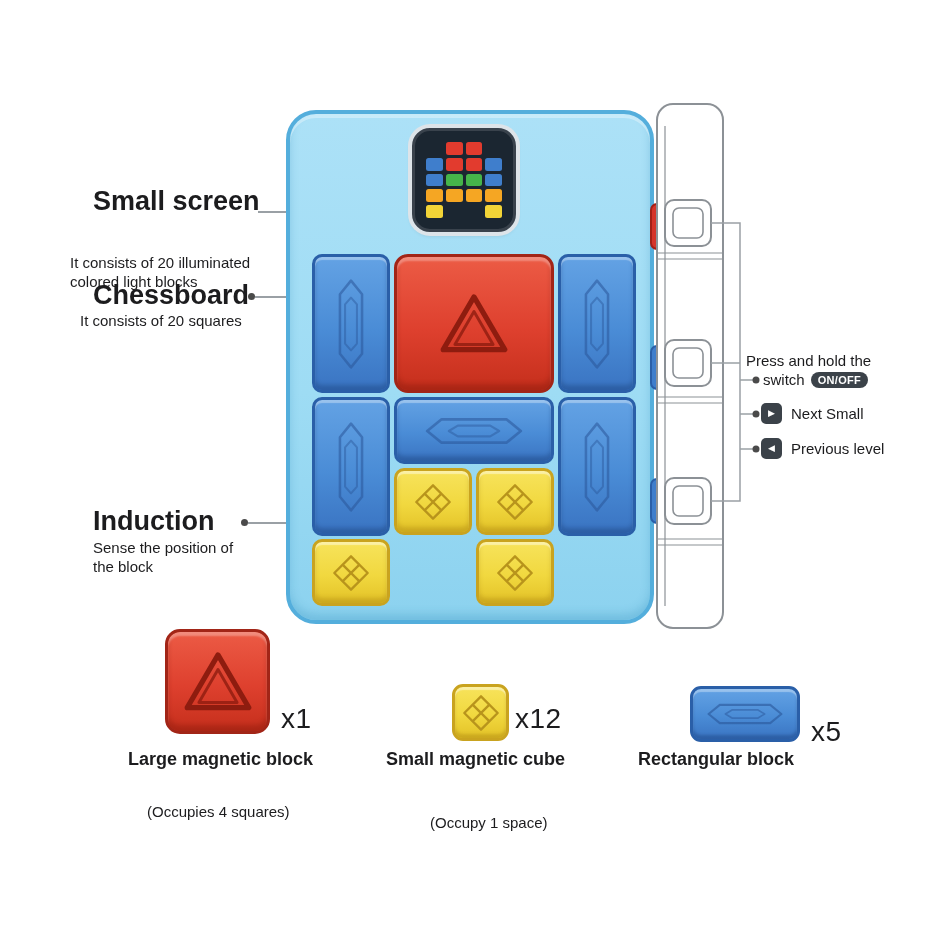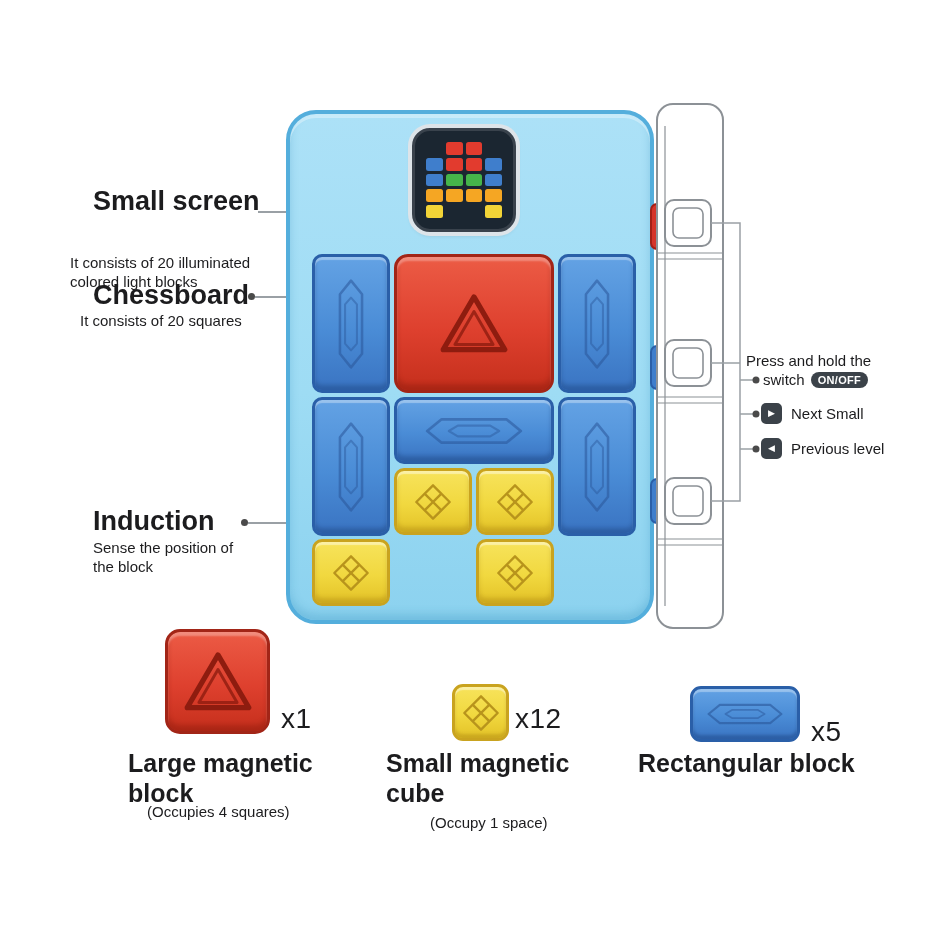--- a/index.html
+++ b/index.html
@@ -101,21 +101,21 @@
   .part-yellow{left:452px;top:684px;width:57px;height:57px;border-radius:11px;
     background:linear-gradient(180deg,#F7E35B 0%,var(--yellow-block) 55%,#E3C227 100%);
     border:3px solid #C9A31F;color:#B8941C;
     box-shadow:inset 0 3px 1px rgba(255,255,255,.45), inset 0 -4px 3px rgba(150,110,10,.3);}
   .part-blue{left:690px;top:686px;width:110px;height:56px;border-radius:11px;
     background:linear-gradient(180deg,#63A2E4 0%,var(--blue-block) 55%,#3A74C2 100%);
     border:3px solid var(--blue-block-dark);color:#2A5699;
     box-shadow:inset 0 3px 1px rgba(255,255,255,.35), inset 0 -4px 3px rgba(10,40,90,.28);}
   .count{position:absolute;font-size:28px;color:var(--text-dark);letter-spacing:.5px;}
   .c1{left:281px;top:703px;} .c2{left:515px;top:703px;} .c3{left:811px;top:703px;margin-top:13px;}
-  .part-title{position:absolute;font-size:25px;font-weight:700;color:var(--text-dark);line-height:1.18;}
+  .part-title{position:absolute;font-size:18px;font-weight:700;color:var(--text-dark);line-height:1.18;}
   .t1{left:128px;top:749px;width:215px;} .t2{left:386px;top:749px;width:215px;} .t3{left:638px;top:749px;width:260px;}
   .part-note{position:absolute;font-size:15px;color:var(--text-dark);line-height:1.28;}
   .n1{left:147px;top:802px;} .n2{left:430px;top:813px;} .n3{left:633px;top:793px;width:250px;}
 </style>
 </head>
 <body>
 
 <div class="canvas">
 
   <div class="ann-title pos-ss-title">Small screen</div>

